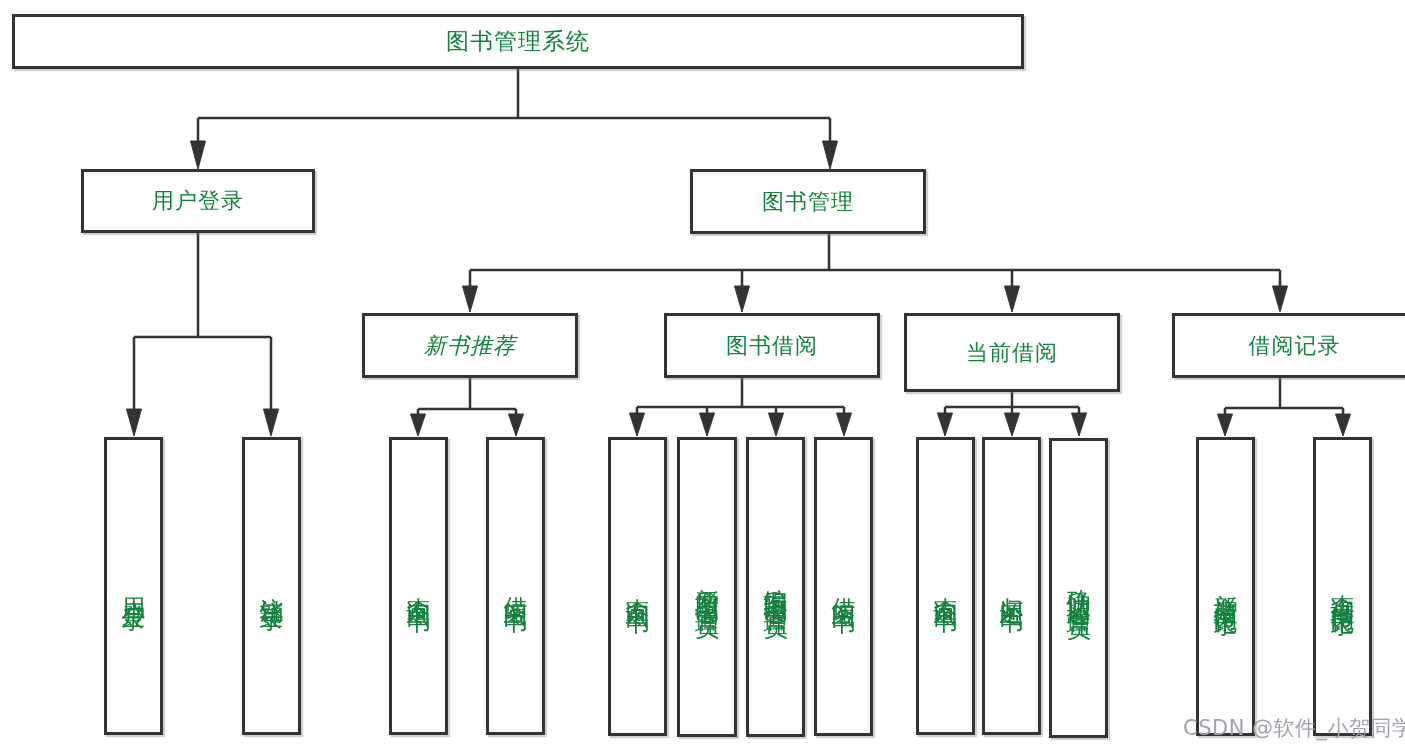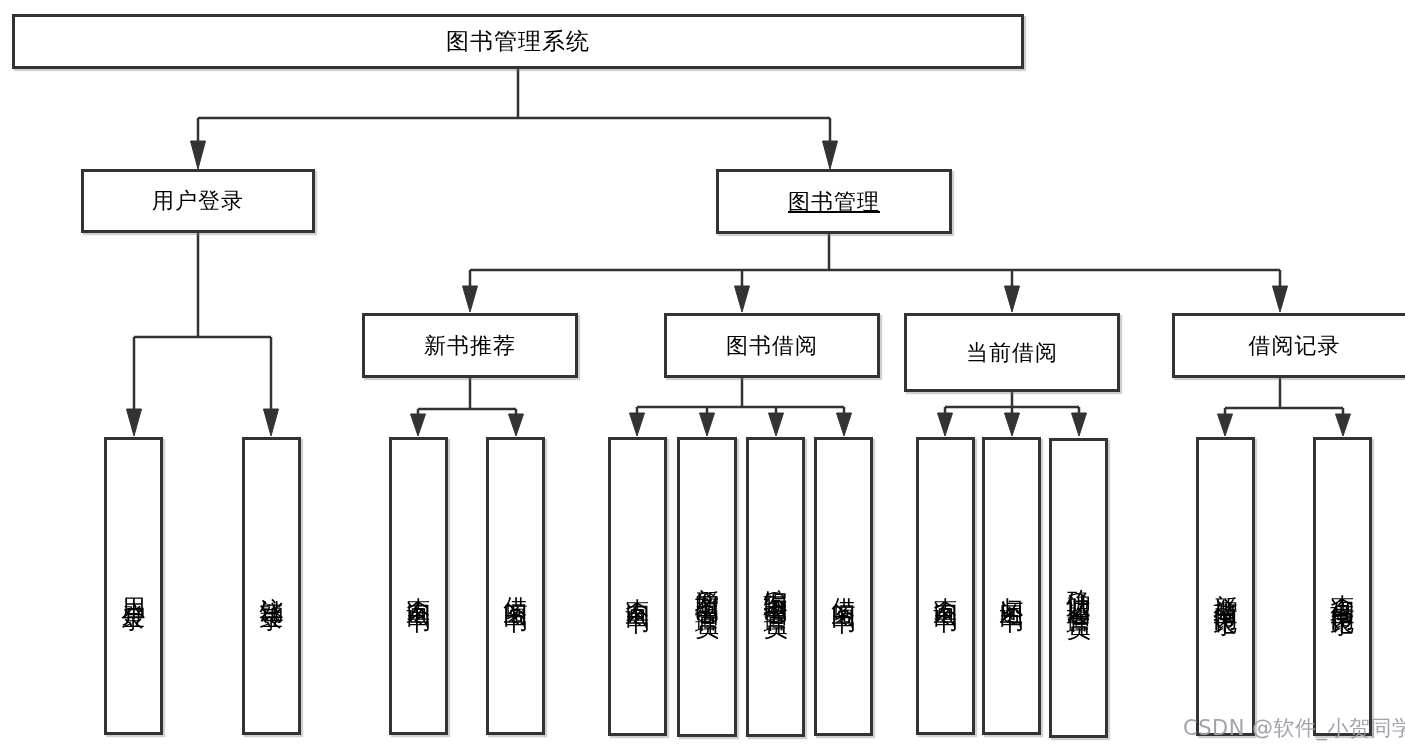--- a/index.html
+++ b/index.html
@@ -30,21 +30,21 @@
   .connectors polygon {
     fill: #333333;
     stroke: #333333;
     stroke-width: 1;
   }
   .node {
     position: absolute;
     box-sizing: border-box;
     border: 3px solid #333333;
     background: #ffffff;
-    color: #000000;
+    color: #15803d;
     display: flex;
     align-items: center;
     justify-content: center;
     box-shadow: 2px 2px 1px rgba(120,120,120,0.35);
   }
   .h-node {
     font-size: 22px;
     letter-spacing: 1px;
     white-space: nowrap;
   }
@@ -145,23 +145,23 @@
       <path d="M1225,408 V415"></path>
       <polygon points="1217.5,414 1232.5,414 1225,436"></polygon>
       <path d="M1343,408 V415"></path>
       <polygon points="1335.5,414 1350.5,414 1343,436"></polygon>
     </g>
   </svg>
 
   <div class="node h-node root-node" style="left:12px; top:14px; width:1012px; height:55px;">图书管理系统</div>
 
   <div class="node h-node" style="left:81px; top:169px; width:234px; height:64px;">用户登录</div>
-  <div class="node h-node" style="left:716px; top:169px; width:236px; height:65px;text-decoration:underline;">图书管理</div>
+  <div class="node h-node" style="left:690px; top:169px; width:236px; height:65px;">图书管理</div>
 
-  <div class="node h-node" style="left:362px; top:313px; width:216px; height:65px;">新书推荐</div>
+  <div class="node h-node" style="left:362px; top:313px; width:216px; height:65px;font-style:italic;">新书推荐</div>
   <div class="node h-node" style="left:664px; top:313px; width:216px; height:65px;">图书借阅</div>
   <div class="node h-node" style="left:904px; top:313px; width:216px; height:79px;">当前借阅</div>
   <div class="node h-node" style="left:1172px; top:313px; width:245px; height:65px;">借阅记录</div>
 
   <div class="node v-node" style="left:104px; top:437px; width:59px; height:298px;">用户登录</div>
   <div class="node v-node" style="left:242px; top:437px; width:59px; height:298px;">注销登录</div>
 
   <div class="node v-node" style="left:389px; top:437px; width:59px; height:298px;">查询图书</div>
   <div class="node v-node" style="left:486px; top:437px; width:59px; height:298px;">借阅图书</div>
 

